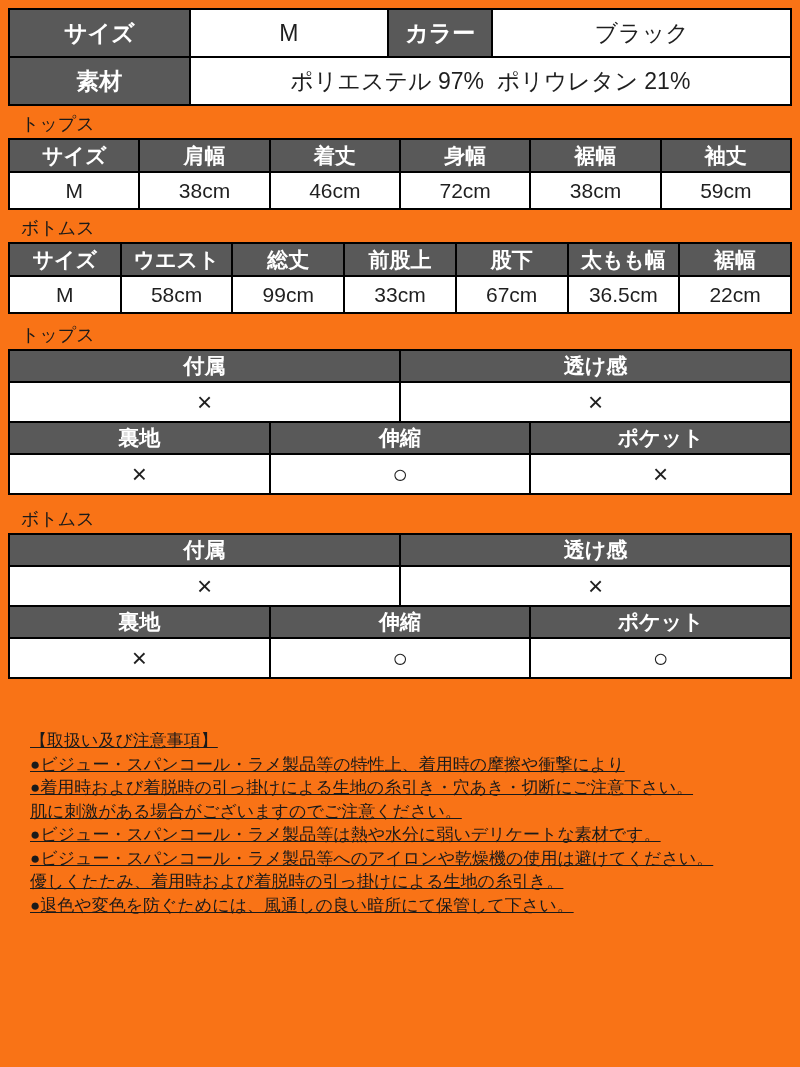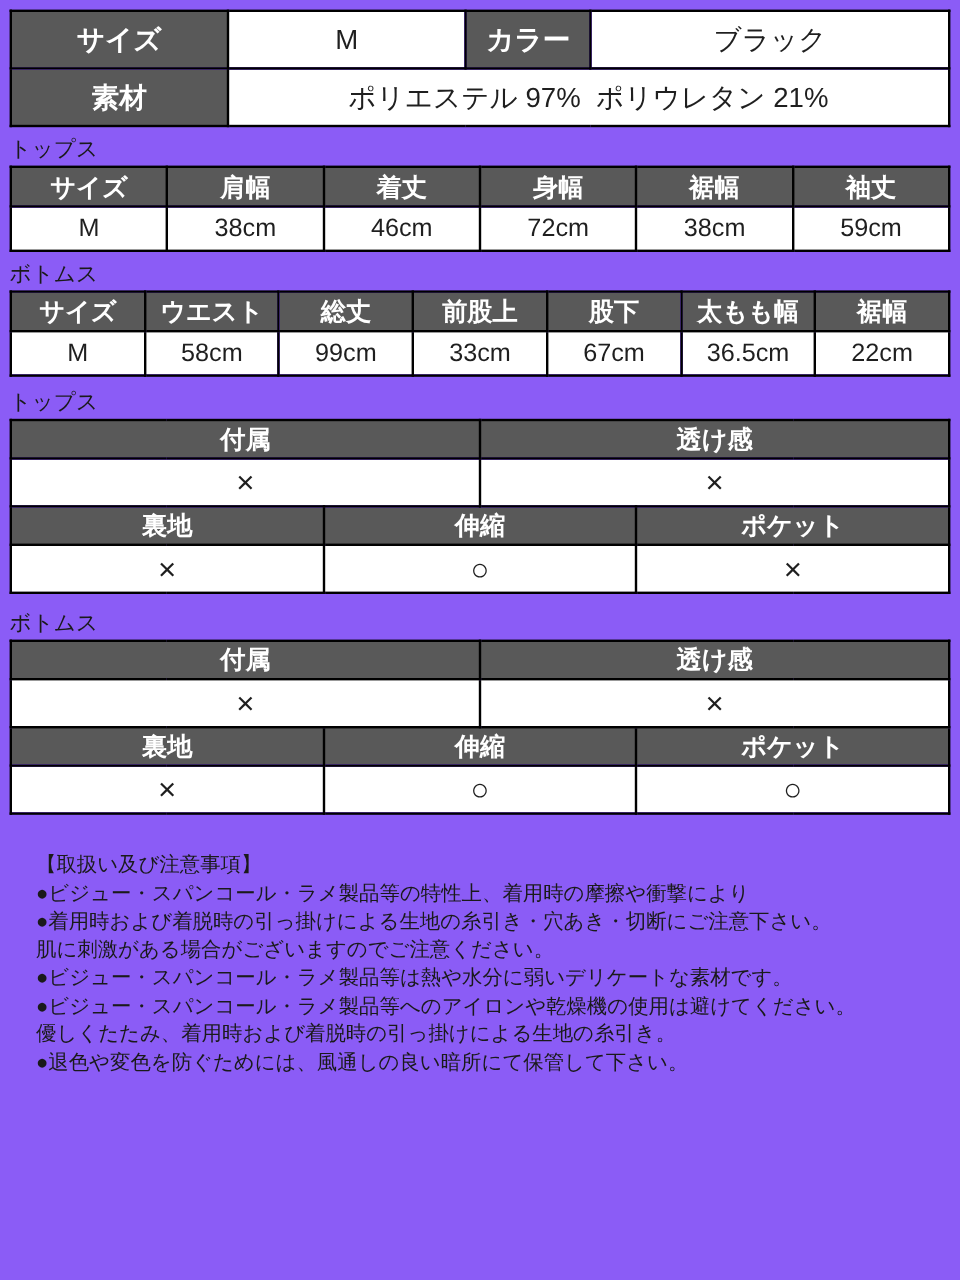--- a/index.html
+++ b/index.html
@@ -7,21 +7,21 @@
     padding: 0;
     background: #ffffff;
     font-family: "Liberation Sans", "DejaVu Sans", sans-serif;
     color: #1a1a1a;
   }
   .page {
     width: 800px;
     height: 1067px;
     box-sizing: border-box;
     padding: 8px;
-    background: #8b5cf6;
+    background: #f97316;
     overflow: hidden;
   }
   table {
     border-collapse: collapse;
     width: 784px;
     table-layout: fixed;
   }
   td {
     border: 2px solid #000000;
     text-align: center;
@@ -46,30 +46,31 @@
   .spec-table .material-value { white-space: pre-wrap; }
   
   .measure-table .hcell { height: 31px; }
   .measure-table .vcell { height: 35px; }
   
   .feature-table .hcell { height: 30px; }
   .feature-table .vcell { height: 38px; font-size: 26px; font-weight: 300; }
   .section-label {
     font-size: 18px;
     color: #1a1a1a;
-    margin: 7px 0 3px 0;
+    margin: 7px 0 3px 13px;
     line-height: 22px;
   }
   .care-notes {
-    margin-top: 30px;
+    margin-top: 50px;
     padding-left: 22px;
     padding-right: 10px;
     font-size: 17px;
     line-height: 23.5px;
     color: #1a1a1a;
+    text-decoration: underline;
   }
   .care-line { white-space: normal; }
 </style>
 </head>
 <body>
 
 <div class="page">
 
   <table class="spec-table">
     <colgroup>

